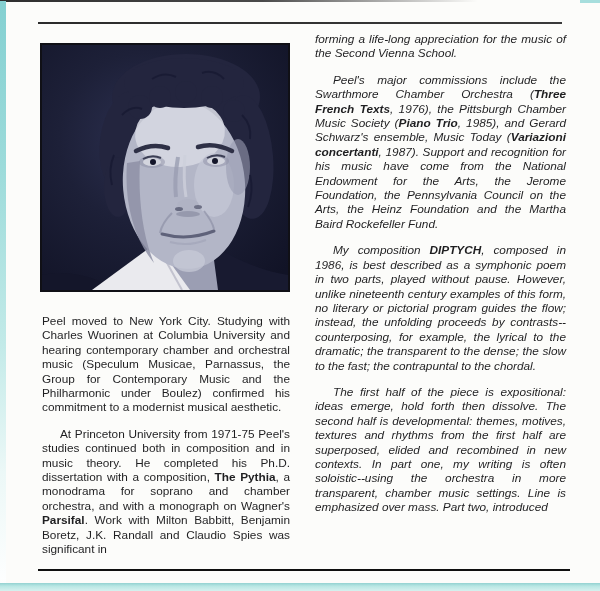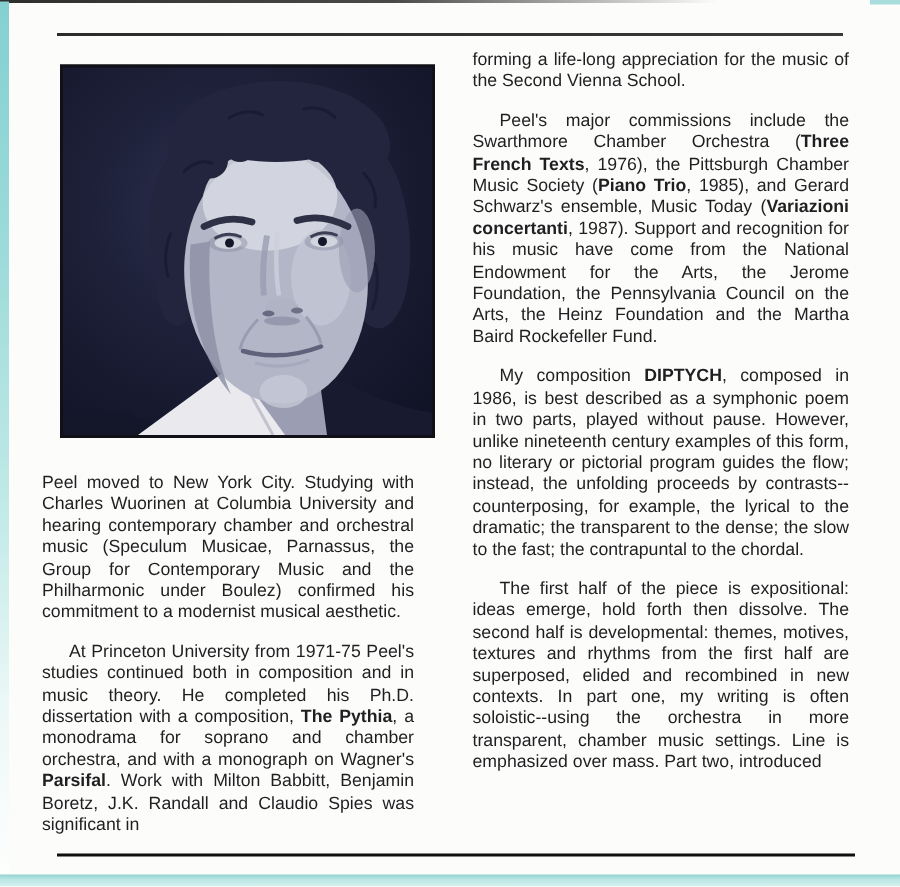--- a/index.html
+++ b/index.html
@@ -19,22 +19,22 @@
   
   .rule{position:absolute;}
   .rule-top{left:38px;top:22px;width:524px;height:2px;background:linear-gradient(90deg,#2b2b2b,#3a3a3a);}
   .rule-bottom{left:38px;top:569px;width:532px;height:2px;background:#0f0f0f;}
   
   .photo{position:absolute;left:40px;top:43px;width:246px;height:245px;margin:0;
     border:2px solid #101016;background:#141628;}
   .photo svg{display:block;width:100%;height:100%;}
   
   .col{position:absolute;}
-  .col-left{left:28px;top:314px;width:248px;}
-  .col-right{left:315px;top:32px;width:251px;}
+  .col-left{left:42px;top:314px;width:248px;}
+  .col-right{left:315px;top:32px;width:251px;font-style:italic;}
   .para{margin:0 0 12px 0;font-size:11.8px;line-height:14.4px;color:#1f1f21;
     text-align:justify;}
   .para b{font-weight:bold;}
   .indent{text-indent:18px;}
 </style>
 </head>
 <body>
 
 <div class="top-edge-line"></div>
 <div class="teal-corner-tr"></div>

